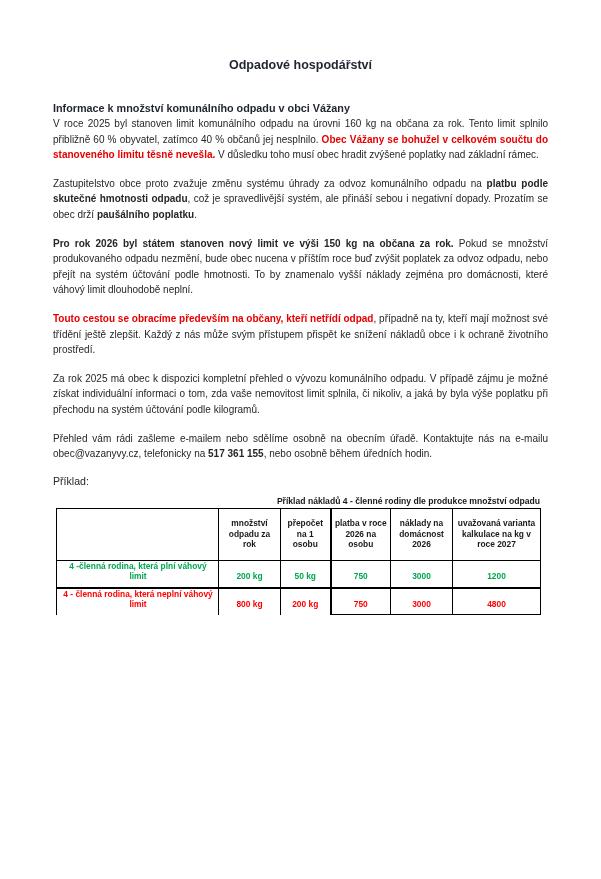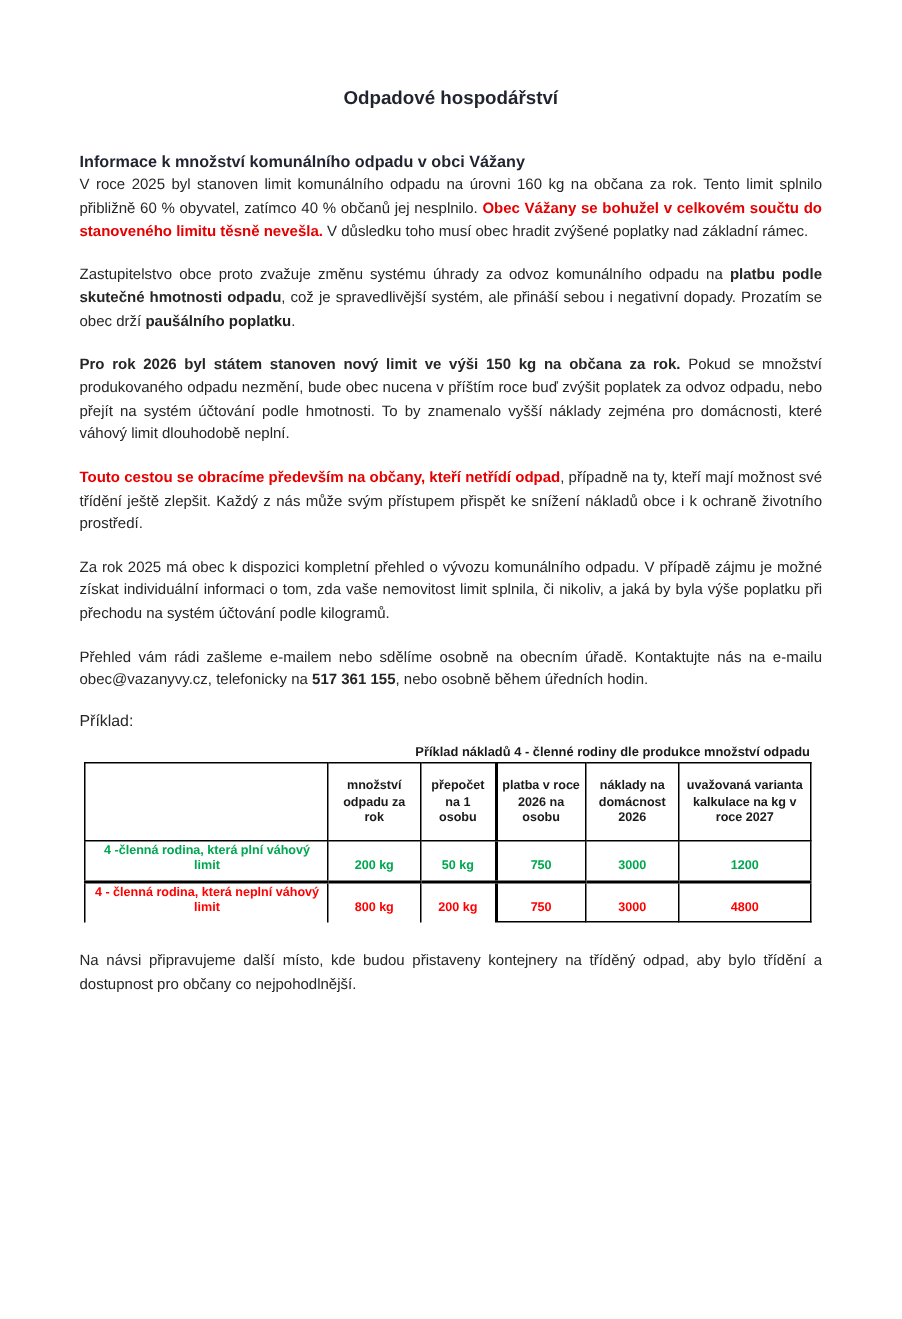--- a/index.html
+++ b/index.html
@@ -148,16 +148,15 @@
           <td class="no-bottom">800 kg</td>
           <td class="no-bottom">200 kg</td>
           <td class="thick-left">750</td>
           <td>3000</td>
           <td>4800</td>
         </tr>
       </tbody>
         </table>
     </div>
 
-    <p class="body closing">Na návsi připravujeme další místo, kde budou přistaveny kontejnery na tříděný odpad, aby bylo třídění a dostupnost pro občany co nejpohodlnější.</p>
 
   </div>
 </div>
 
 </body></html>

